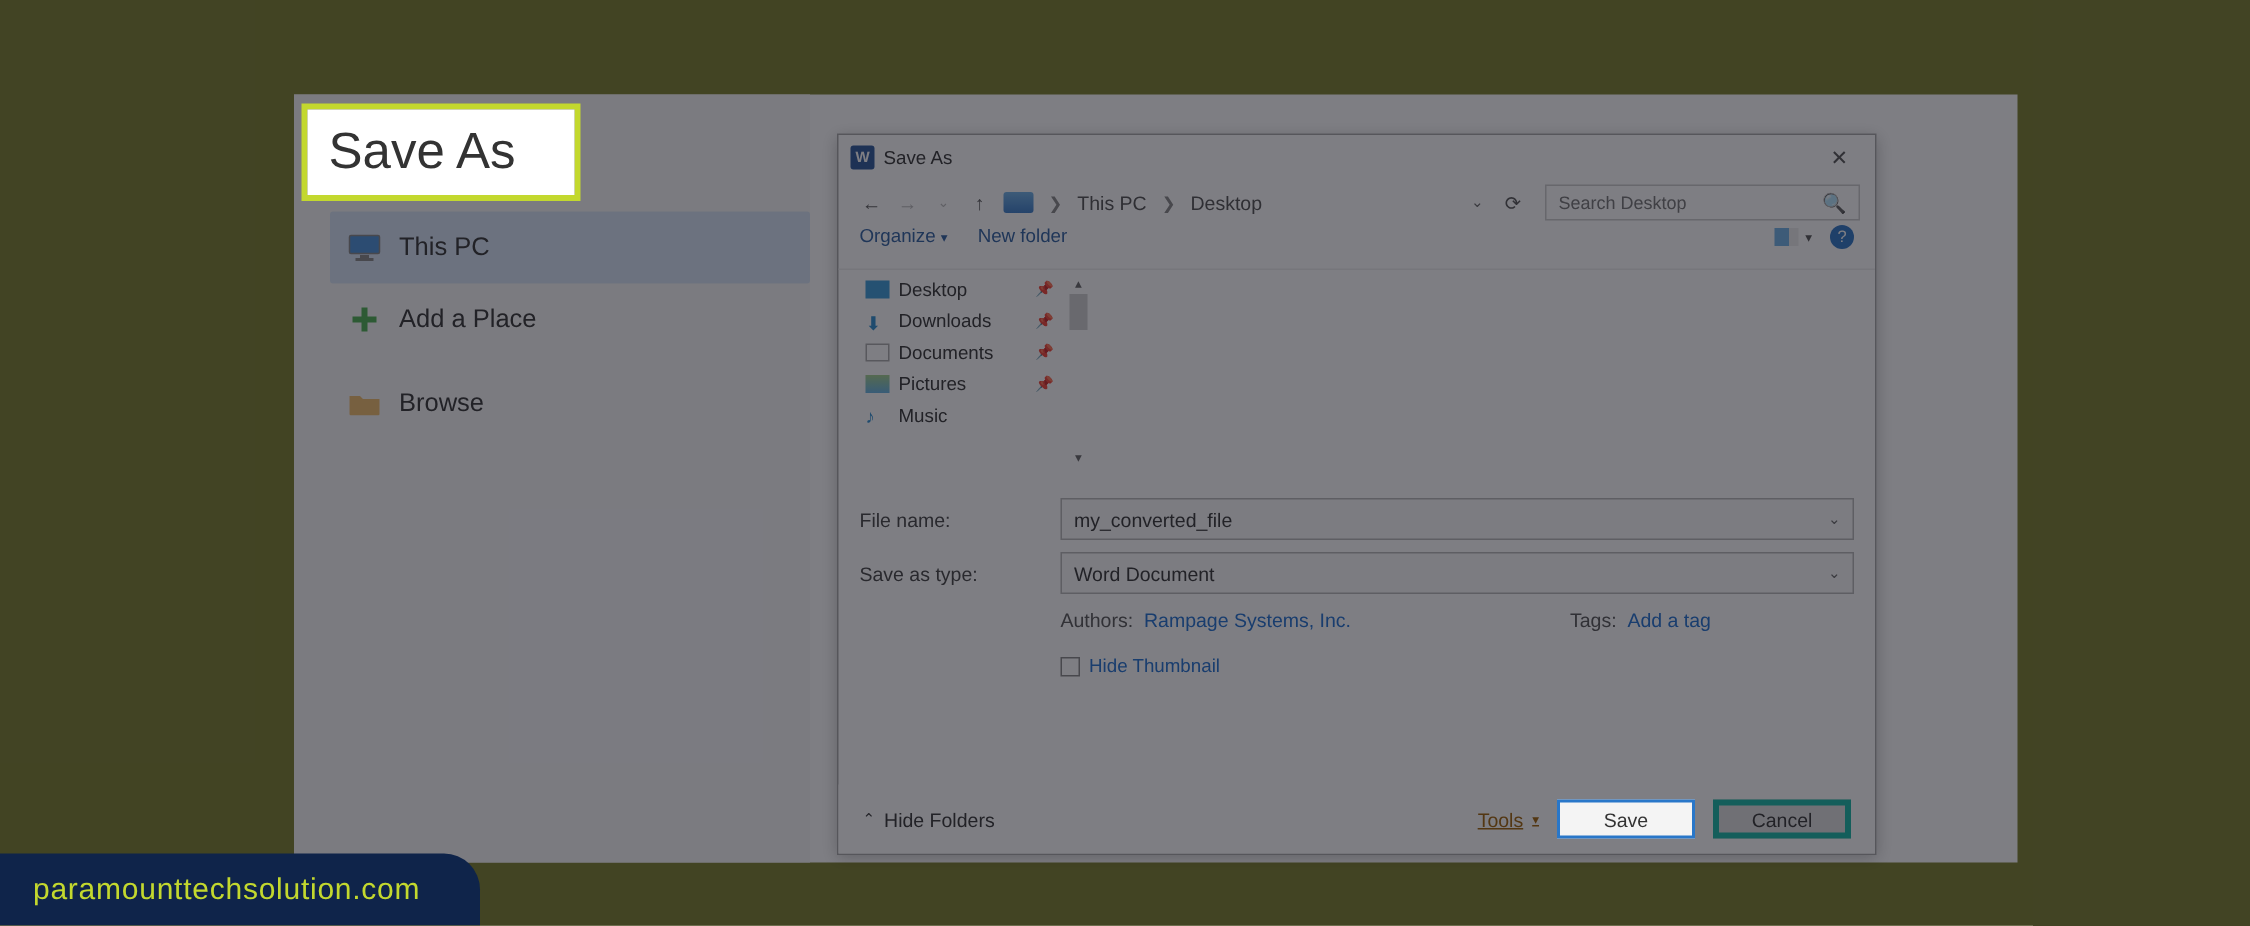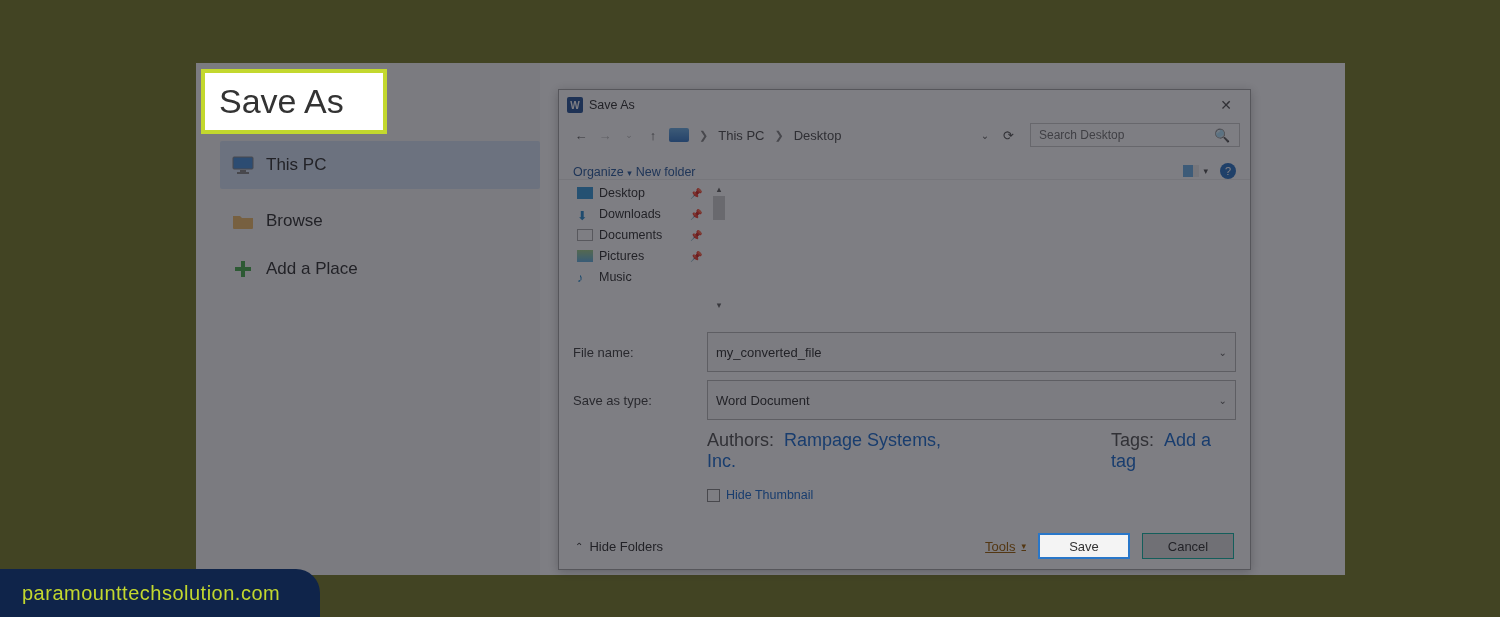--- a/index.html
+++ b/index.html
@@ -32,52 +32,52 @@
     .navbtn.dis { color:#bbb; cursor:default; }
     .crumb { display:flex; align-items:center; gap:6px; margin-left:4px; }
     .folder-ic { width:20px; height:14px; background:linear-gradient(#6fb1e6,#3a7cc8); border-radius:2px; }
     .chev { color:#888; font-size:11px; margin:0 4px; }
     .dd { margin-left:auto; color:#666; font-size:10px; padding:0 8px; }
     .refresh { color:#555; padding:0 6px; cursor:pointer; }
     .search { width:210px; height:24px; border:1px solid #ccc; display:flex; align-items:center; padding:0 8px; margin-left:10px; }
     .search input { border:0; outline:0; flex:1; font-size:12px; color:#555; background:transparent; }
     .mag { color:#666; font-size:13px; margin-left:4px; }
 
-    .toolbar { height:30px; display:flex; align-items:flex-end; padding:0 14px; gap:4px; font-size:12.5px; color:#2e5fa0; border-bottom:1px solid #eee; }
+    .toolbar { height:30px; display:flex; align-items:flex-start; padding:0 14px; gap:20px; font-size:12.5px; color:#2e5fa0; border-bottom:1px solid #eee; }
     .toolbar .lnk { cursor:pointer; }
     .tool-right { margin-left:auto; display:flex; align-items:center; gap:12px; }
     .view-ic { width:16px; height:12px; background:linear-gradient(90deg,#6fb1e6 60%,#eee 60%); }
     .help { width:16px; height:16px; border-radius:50%; background:#2e75c5; color:#fff; font-size:11px; display:flex; align-items:center; justify-content:center; }
 
     .body { display:flex; height:146px; }
     .tree { width:150px; padding:6px 0 6px 18px; font-size:12.5px; color:#333; display:flex; flex-direction:column; gap:7px; position:relative; }
     .tree-row { display:flex; align-items:center; gap:6px; cursor:pointer; }
     .tree-row .pin { margin-left:auto; color:#999; font-size:10px; margin-right:6px; }
     .t-ic { width:16px; height:12px; display:block; }
     .sbar { position:absolute; left:152px; top:4px; width:16px; display:flex; flex-direction:column; align-items:center; }
     .sbar-up, .sbar-dn { font-size:9px; color:#666; }
     .sbar-thumb { width:12px; height:24px; background:#d0d0d0; margin:2px 0; }
     .filearea { flex:1; display:flex; align-items:flex-start; justify-content:center; padding-top:22px; color:#6a6a6a; font-size:13.5px; }
 
     .form { padding:6px 14px 0 14px; font-size:13px; }
     .frow { display:flex; align-items:center; margin-bottom:8px; }
     .flab { width:124px; text-align:left; margin-right:10px; color:#444; }
-    .fsel { flex:1; height:40px; border:1px solid #b8b8b8; background:#fafafa; display:flex; align-items:center; padding:0 8px; color:#333; cursor:pointer; }
+    .fsel { flex:1; height:28px; border:1px solid #b8b8b8; background:#fafafa; display:flex; align-items:center; padding:0 8px; color:#333; cursor:pointer; }
     .fsel .dd2 { margin-left:auto; color:#666; font-size:10px; }
-    .meta { display:flex; gap:36px; margin:10px 0 0 134px; font-size:18px; }
+    .meta { display:flex; gap:36px; margin:10px 0 0 134px; font-size:13px; }
     .meta .ml { color:#555; }
     .meta .mv { color:#1f6fd0; }
     .thumb-row { margin:16px 0 0 134px; display:flex; align-items:center; gap:6px; font-size:12.5px; color:#1f6fd0; }
     .cb { width:13px; height:13px; border:1px solid #888; }
 
     .foot { position:absolute; bottom:0; left:0; right:0; height:46px; display:flex; align-items:center; padding:0 16px; background:#fff; }
     .hide-f { display:flex; align-items:center; gap:6px; color:#333; font-size:13px; cursor:pointer; }
     .hide-f .car { font-size:10px; }
     .tools { margin-left:auto; color:#a16207; font-size:13px; cursor:pointer; display:flex; align-items:center; gap:6px;text-decoration:underline; }
-    .btn { width:92px; height:26px; border:1px solid #14b8a6; background:#e1e1e1; font-size:13px; color:#333; cursor:pointer; margin-left:12px; }
+    .btn { width:92px; height:26px; border:4px solid #14b8a6; background:#e1e1e1; font-size:13px; color:#333; cursor:pointer; margin-left:12px; }
     .save-wrap { position:relative; margin-left:12px; }
     .save-hl { position:absolute; left:-7px; top:-7px; right:-7px; bottom:-7px; background:#c3d82e; z-index:-1; }
     .btn.save { border:2px solid #2977c9; background:#f4f4f4; margin-left:0; position:relative; z-index:50; }
 
     .pill { position:absolute; left:0; bottom:0; height:48px; background:#0f244a; border-top-right-radius:24px; padding:0 40px 0 22px; display:flex; align-items:center; z-index:60; }
     .pill span { color:#c3d82e; font-weight:400; font-size:20px; letter-spacing:.5px; }
 
     
     .ic-cloud svg, .ic-pc svg, .ic-plus svg, .ic-folder svg { display:block; }
   </style>
@@ -98,37 +98,37 @@
         <span class="ic ic-pc">
           <svg width="22" height="18" viewBox="0 0 22 18">
               <rect x="1" y="1" width="20" height="12" rx="1" fill="#4a90d9" stroke="#888"></rect>
               <rect x="8" y="14" width="6" height="2" fill="#888"></rect>
               <rect x="5" y="16" width="12" height="2" fill="#888"></rect>
             </svg>
         </span>
         <span>This PC</span>
       </div>
 
-      <div class="loc sep">
-        <span class="ic ic-folder">
-          <svg width="22" height="16" viewBox="0 0 22 16">
-              <path fill="#f0bd6c" d="M1 3h7l2 2h11v10a1 1 0 0 1-1 1H2a1 1 0 0 1-1-1V3z"></path>
-            </svg>
-        </span>
-        <span>Browse</span>
-      </div>
-
       <div class="loc">
         <span class="ic ic-plus">
           <svg width="20" height="20" viewBox="0 0 20 20">
               <rect x="8" y="2" width="4" height="16" fill="#4caf50"></rect>
               <rect x="2" y="8" width="16" height="4" fill="#4caf50"></rect>
             </svg>
         </span>
         <span>Add a Place</span>
+      </div>
+
+      <div class="loc sep">
+        <span class="ic ic-folder">
+          <svg width="22" height="16" viewBox="0 0 22 16">
+              <path fill="#f0bd6c" d="M1 3h7l2 2h11v10a1 1 0 0 1-1 1H2a1 1 0 0 1-1-1V3z"></path>
+            </svg>
+        </span>
+        <span>Browse</span>
       </div>
     </div>
   </div>
 
   <div class="dlg">
     <div class="dlg-head">
       <span class="word-ic">W</span>
       <span>Save As</span>
       <span class="dlg-close">✕</span>
     </div>

